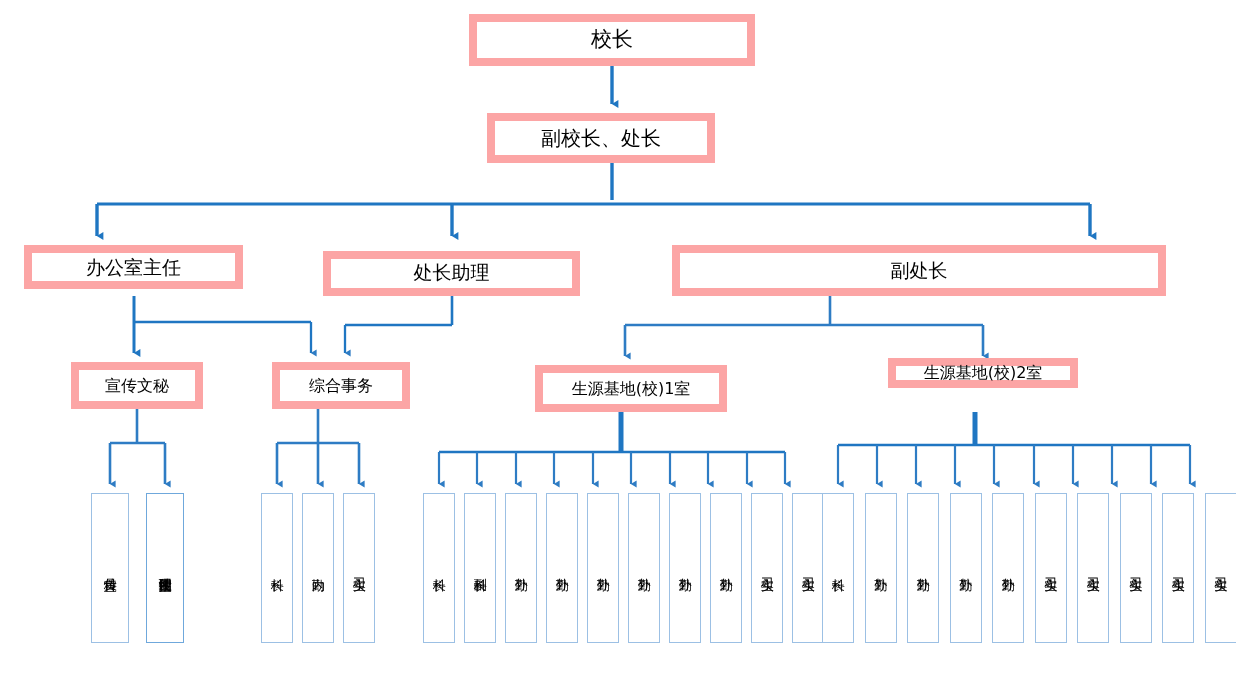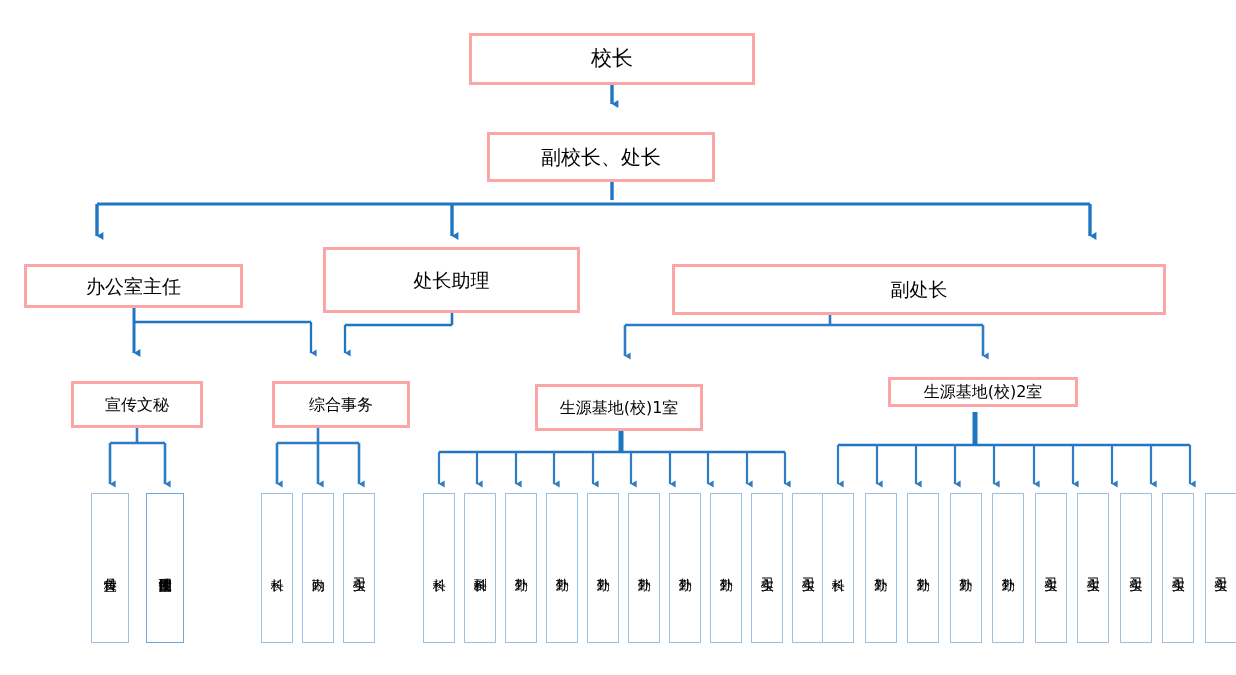--- a/index.html
+++ b/index.html
@@ -10,28 +10,27 @@
   #stage{position:relative;width:1236px;height:675px;background:#fff;}
 
   
   #wires{position:absolute;left:0;top:0;width:1236px;height:675px;}
 
   
   .node{
     position:absolute;
     box-sizing:border-box;
     background:#ffffff;
-    border:3px solid #fca5a5;
+    border:8px solid #fca5a5;
     display:flex;
     align-items:center;
     justify-content:center;
     color:#000;
     line-height:1.1;
     white-space:nowrap;
-    margin-top:19px;
   }
   .node.lvl1{font-size:21px;}
   .node.lvl2{font-size:20px;}
   .node.lvl3{font-size:19px;}
   .node.lvl4{font-size:16px;}
 
   
   .leaf{
     position:absolute;
     box-sizing:border-box;
@@ -140,25 +139,25 @@
       <path d="M1112,445 L1112,484" marker-end="url(#ahl)"></path>
       <path d="M1151,445 L1151,484" marker-end="url(#ahl)"></path>
       <path d="M1190,445 L1190,484" marker-end="url(#ahl)"></path>
     </g>
   </svg>
 
   <div id="nodes">
       <div class="node lvl1" style="left: 469px; top: 14px; width: 286px; height: 52px;">校长</div>
       <div class="node lvl2" style="left: 487px; top: 113px; width: 228px; height: 50px;">副校长、处长</div>
       <div class="node lvl3" style="left: 24px; top: 245px; width: 219px; height: 44px;">办公室主任</div>
-      <div class="node lvl3" style="left: 323px; top: 228px; width: 257px; height: 66px;">处长助理</div>
+      <div class="node lvl3" style="left: 323px; top: 251px; width: 257px; height: 45px; font-family: Liberation Serif, serif;">处长助理</div>
       <div class="node lvl3" style="left: 672px; top: 245px; width: 494px; height: 51px;">副处长</div>
       <div class="node lvl4" style="left: 71px; top: 362px; width: 132px; height: 47px;">宣传文秘</div>
       <div class="node lvl4" style="left: 272px; top: 362px; width: 138px; height: 47px;">综合事务</div>
-      <div class="node lvl4" style="left: 535px; top: 365px; width: 168px; height: 47px;">生源基地(校)1室</div>
+      <div class="node lvl4" style="left: 535px; top: 365px; width: 192px; height: 47px;">生源基地(校)1室</div>
       <div class="node lvl4" style="left: 888px; top: 358px; width: 190px; height: 30px;">生源基地(校)2室</div>
     </div>
   <div id="leaves">
       <div class="leaf" style="left: 91px; top: 493px; width: 38px; height: 150px;">
         <span class="vtxt">宣传科员</span>
       </div>
       <div class="leaf dark" style="left: 146px; top: 493px; width: 38px; height: 150px;">
         <span class="vtxt">招生宣传助理团</span>
       </div>
       <div class="leaf" style="left: 261px; top: 493px; width: 32px; height: 150px;">

